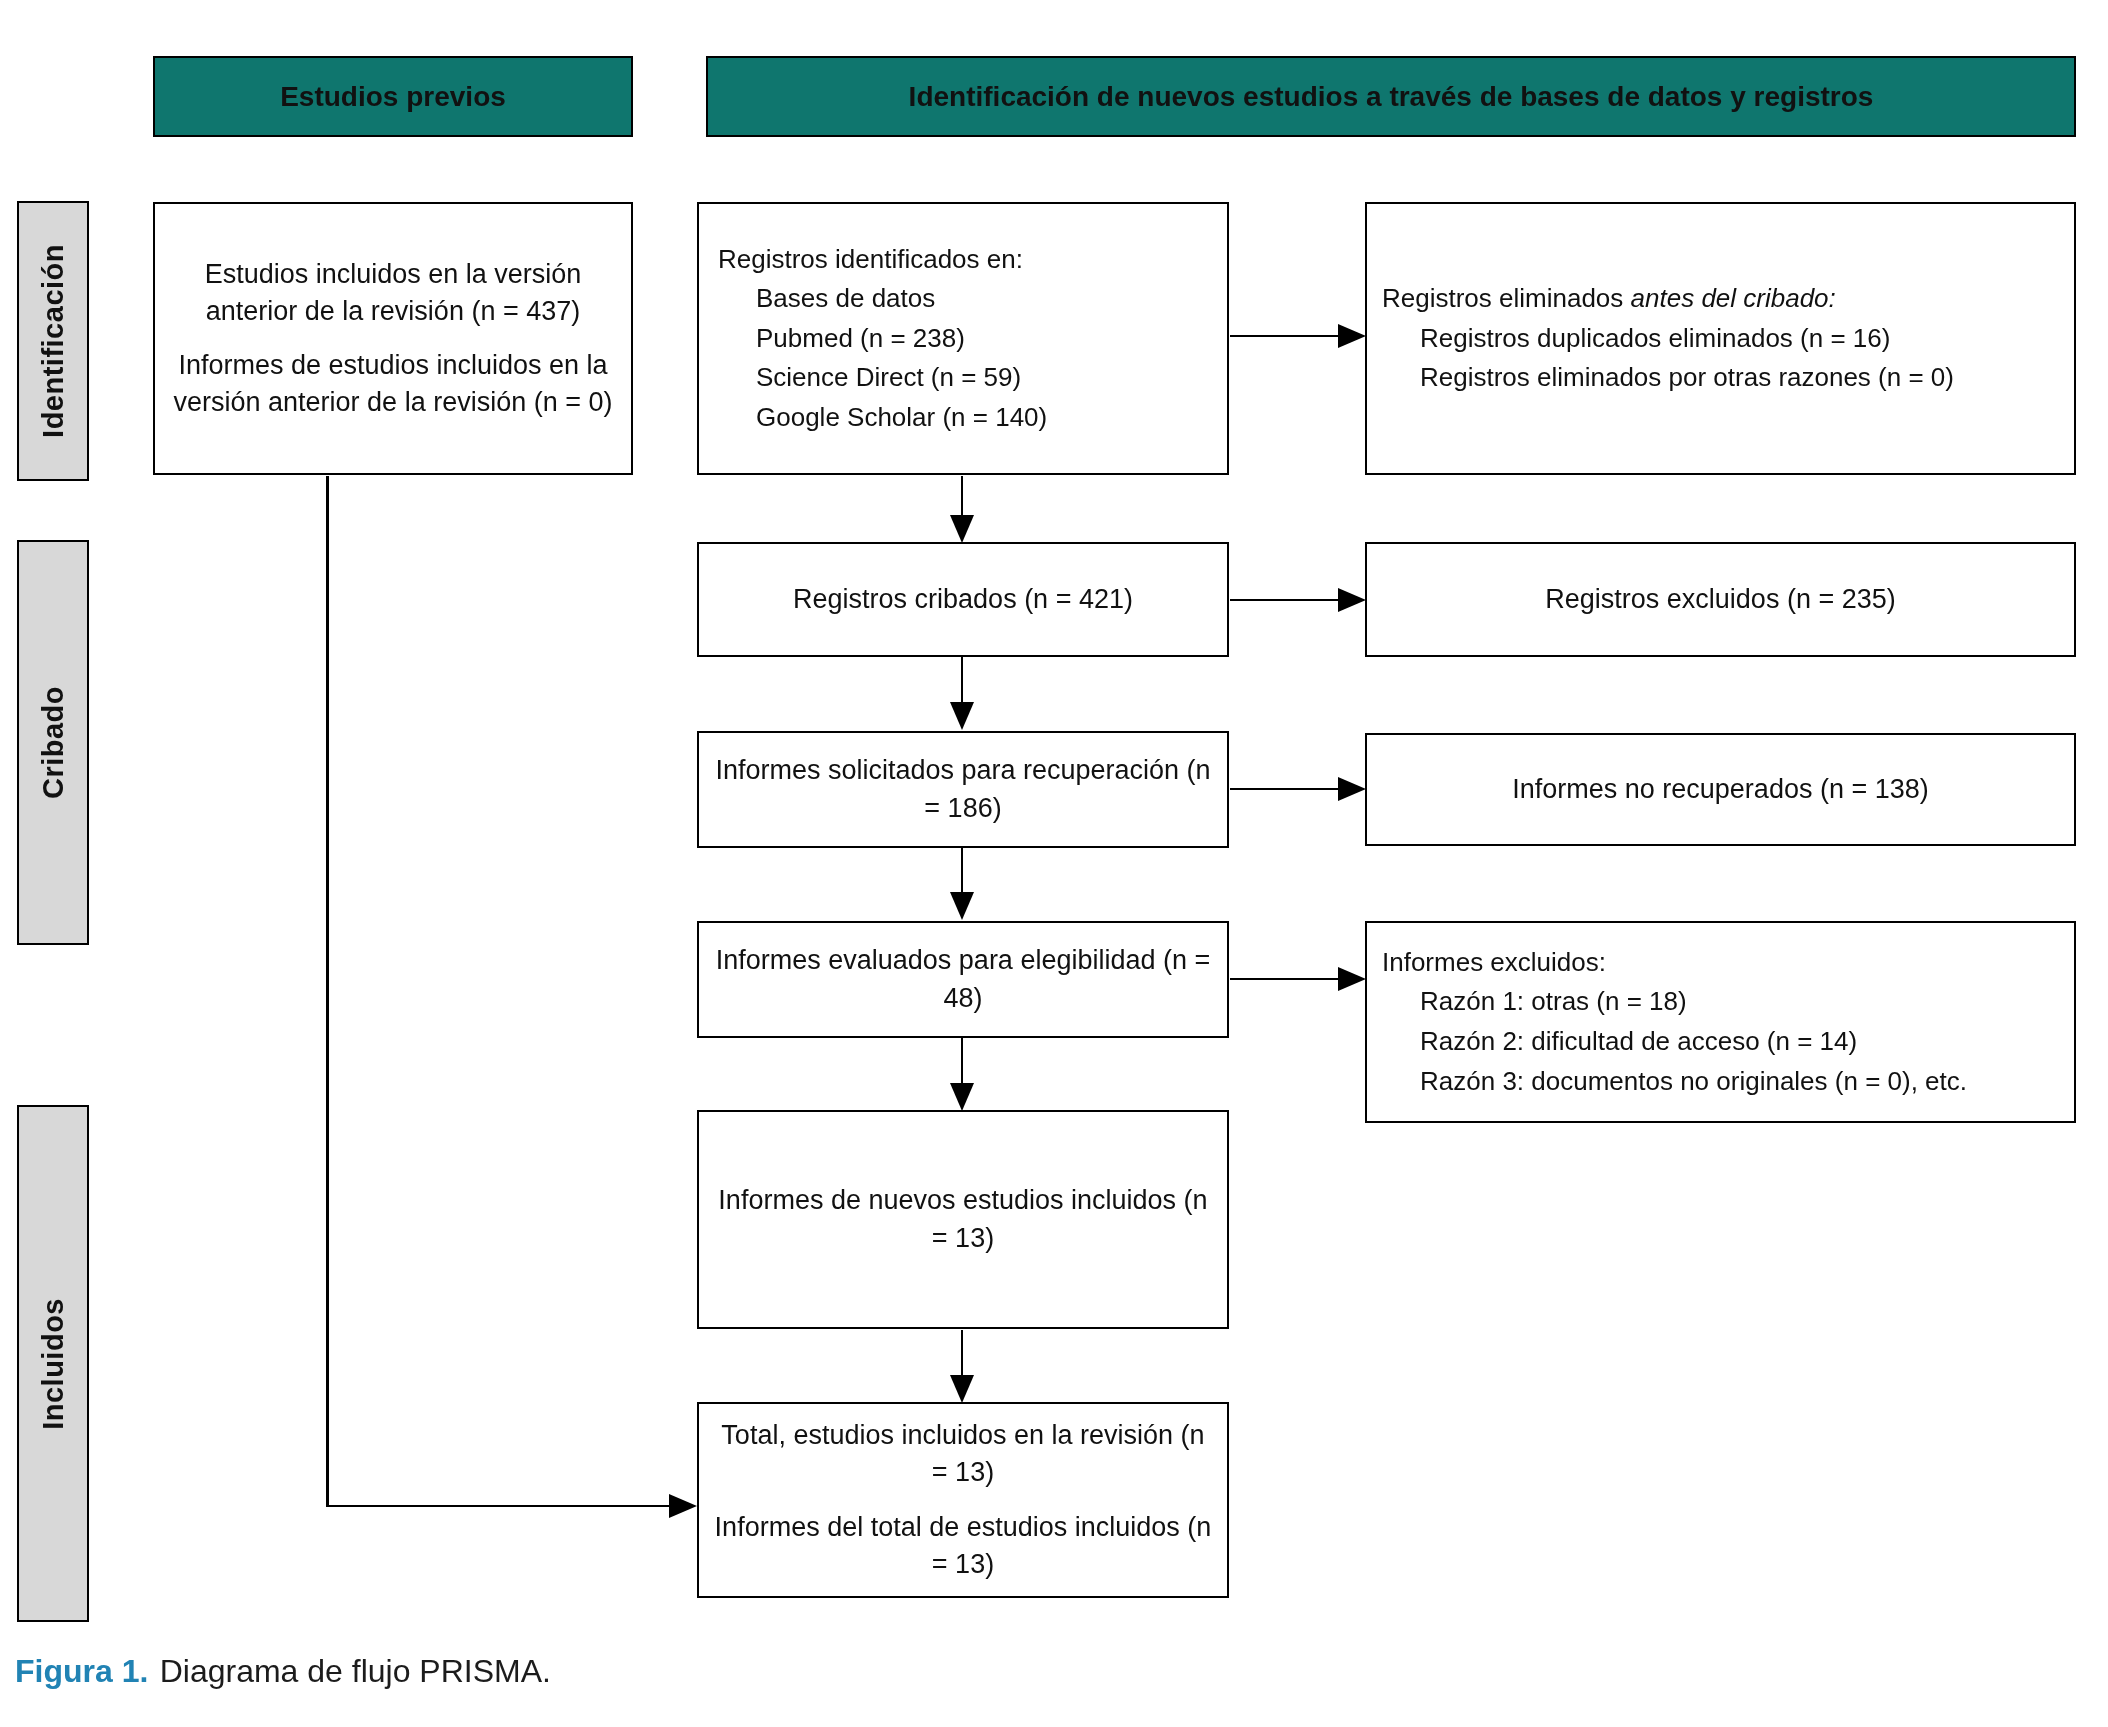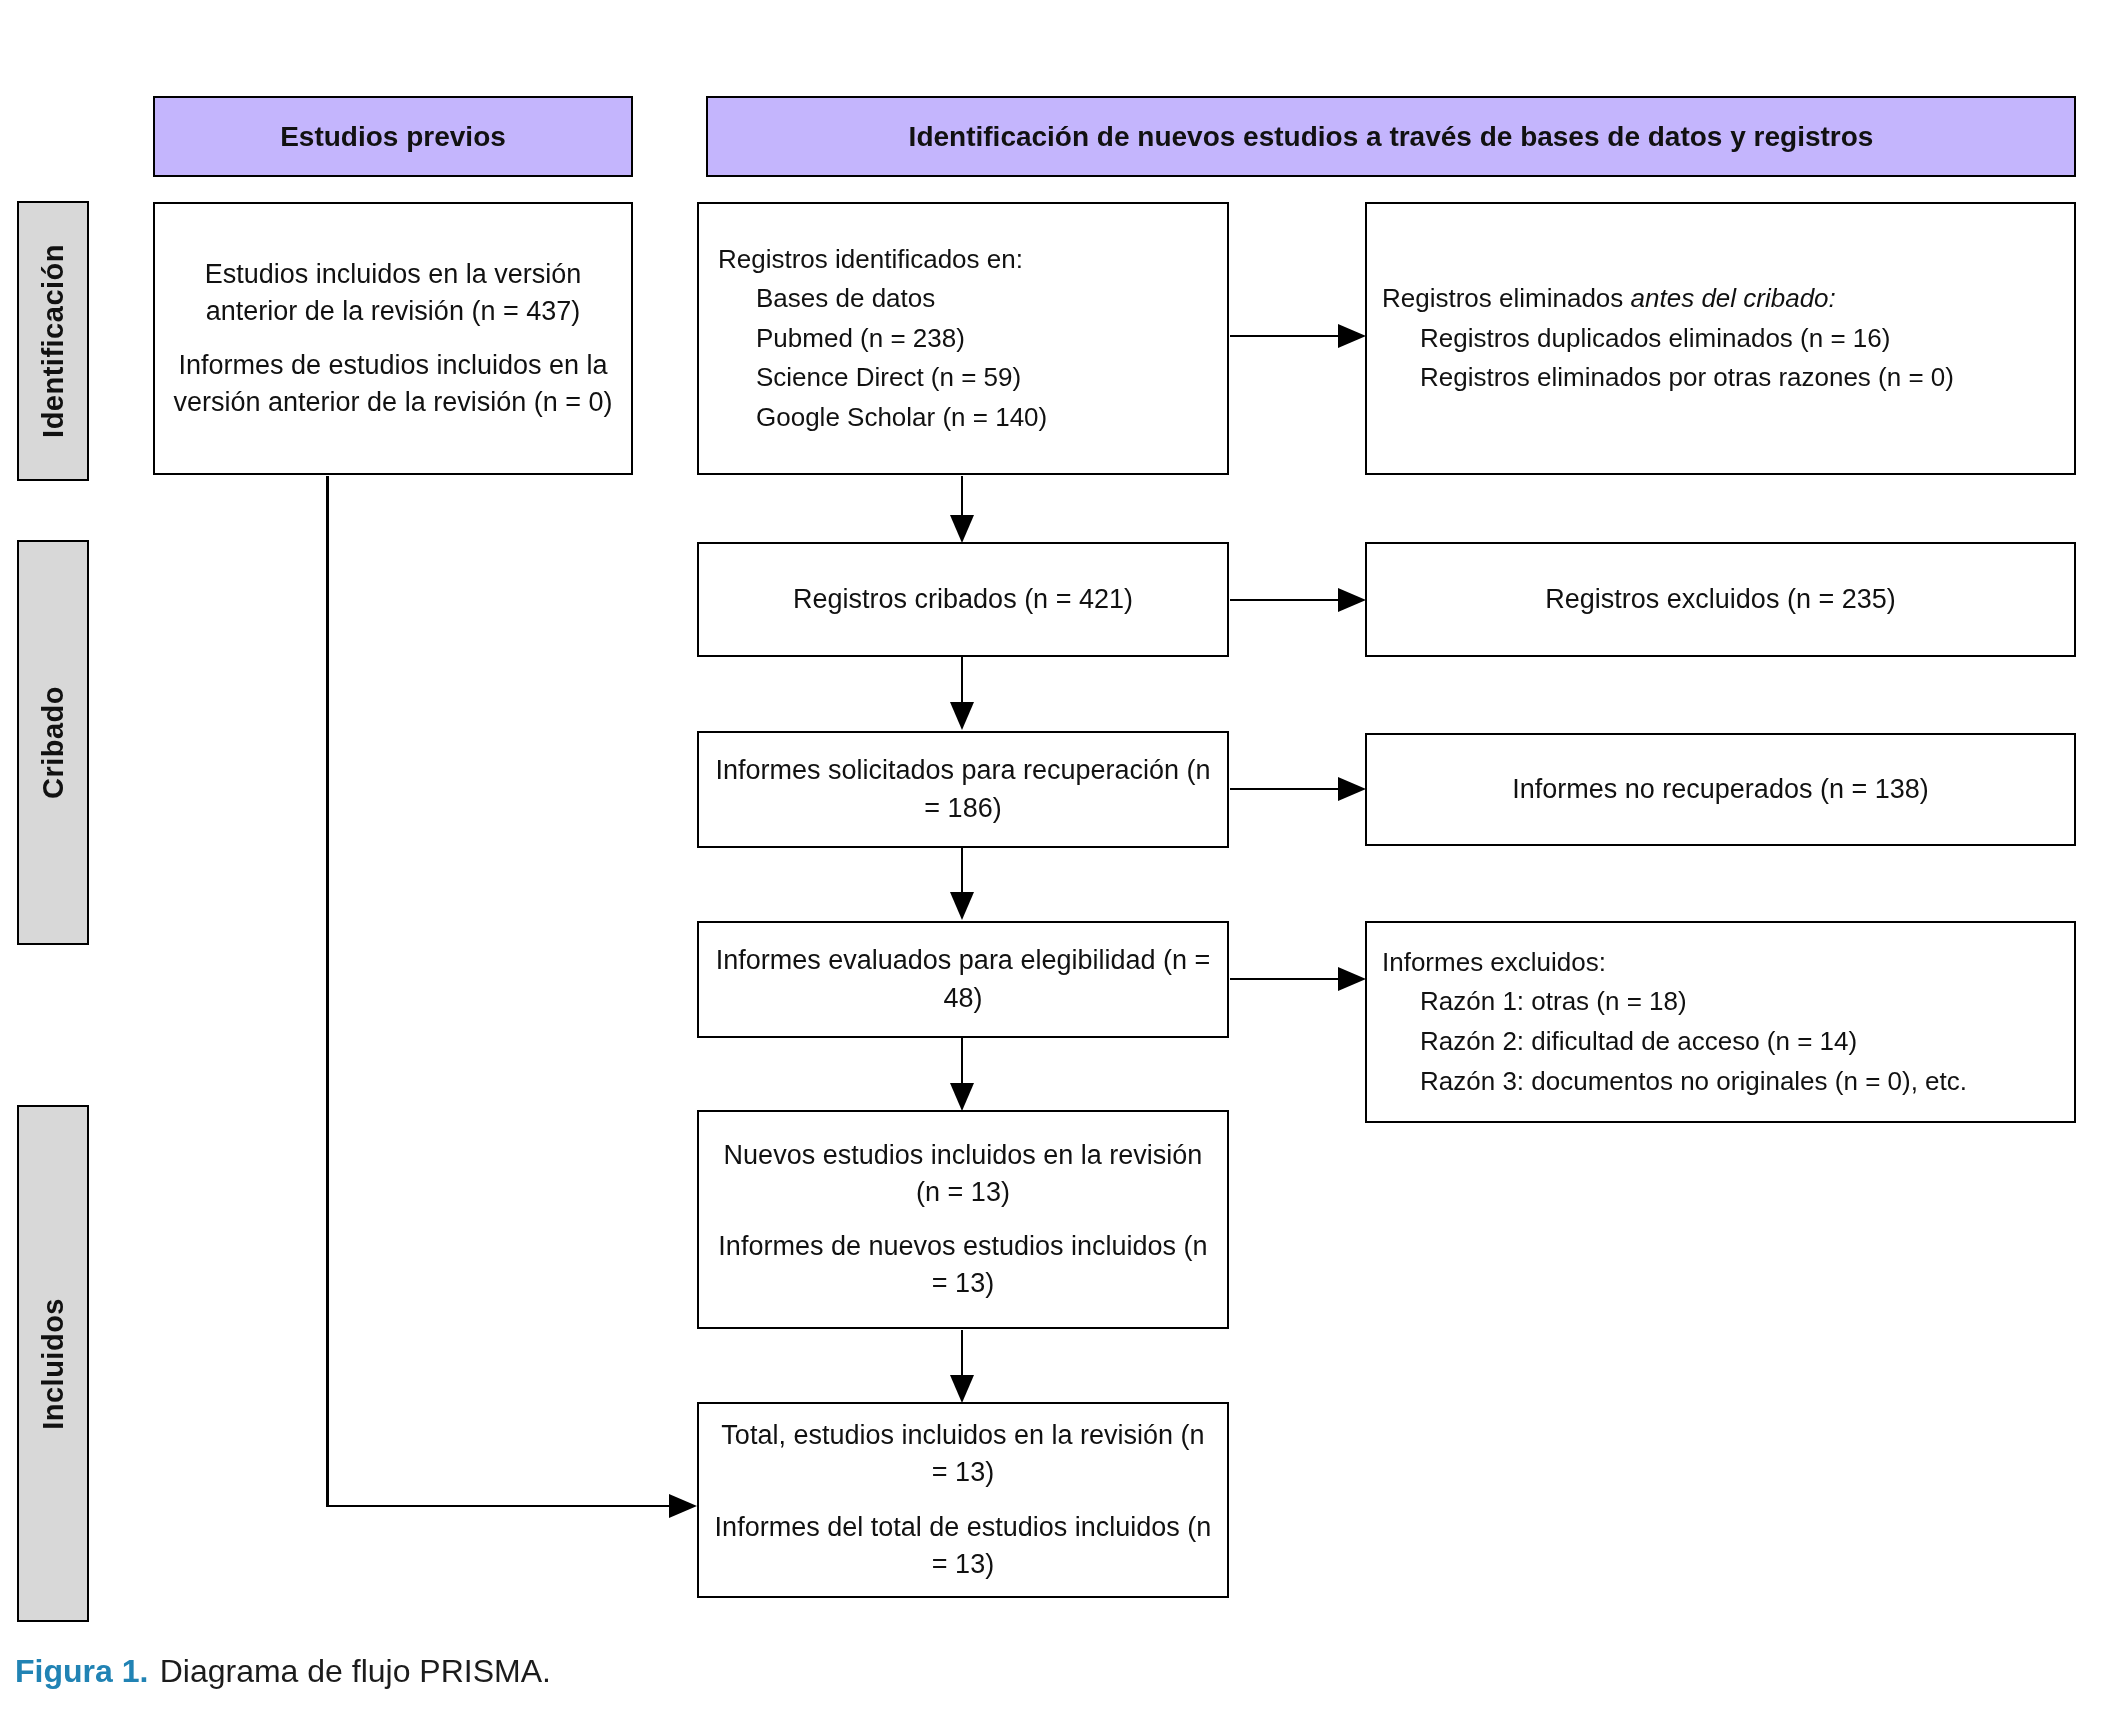--- a/index.html
+++ b/index.html
@@ -1,21 +1,21 @@
 <!DOCTYPE html>
 <html style="font-size:15px"><head>
 <meta charset="utf-8">
 <style>
   html,body{margin:0;padding:0;background:#ffffff;}
   body{font-family:"Liberation Sans","DejaVu Sans",sans-serif;color:#111;}
   .canvas{position:relative;width:2108px;height:1728px;background:#ffffff;overflow:hidden;}
 
   .hdr{position:absolute;border:2.8px solid #000;box-sizing:border-box;
        display:flex;align-items:center;justify-content:center;text-align:center;
-       font-weight:bold;font-size:28px;background:#c4b5fd;margin-top:40px;}
+       font-weight:bold;font-size:28px;background:#0f766e;}
 
   .sidebar{position:absolute;background:#d8d8d8;border:2.8px solid #000;box-sizing:border-box;
        display:flex;align-items:center;justify-content:center;font-weight:bold;font-size:29px;}
   .sidebar span{writing-mode:vertical-rl;transform:rotate(180deg);white-space:nowrap;letter-spacing:0.5px;}
 
   .box{position:absolute;border:2.8px solid #000;box-sizing:border-box;background:#fff;
        display:flex;flex-direction:column;justify-content:center;
        font-size:27px;line-height:1.38;}
   .box.center{align-items:center;text-align:center;padding:7.5px 13px;}
   .box.center .para + .para{margin-top:17px;}
@@ -97,21 +97,20 @@
     <div class="para">Informes evaluados para elegibilidad (n = 48)</div>
   </div>
   <div class="box list" style="left:1365px;top:921px;width:711px;height:202px;padding-left:15px;">
     <div>Informes excluidos:</div>
     <div class="indent">Razón 1: otras (n = 18)</div>
     <div class="indent">Razón 2: dificultad de acceso (n = 14)</div>
     <div class="indent">Razón 3: documentos no originales (n = 0), etc.</div>
   </div>
 
   <div class="box center" style="left:697px;top:1110px;width:532px;height:219px;">
-    <div class="para">Nuevos estudios incluidos en la revisión (n = 13)</div>
     <div class="para">Informes de nuevos estudios incluidos (n = 13)</div>
   </div>
 
   <div class="box center" style="left:697px;top:1402px;width:532px;height:196px;">
     <div class="para">Total, estudios incluidos en la revisión (n = 13)</div>
     <div class="para">Informes del total de estudios incluidos (n = 13)</div>
   </div>
 
   <div class="arrow-r" style="left:1230px;top:324px;width:136px;">
     <div class="shaft"></div>

